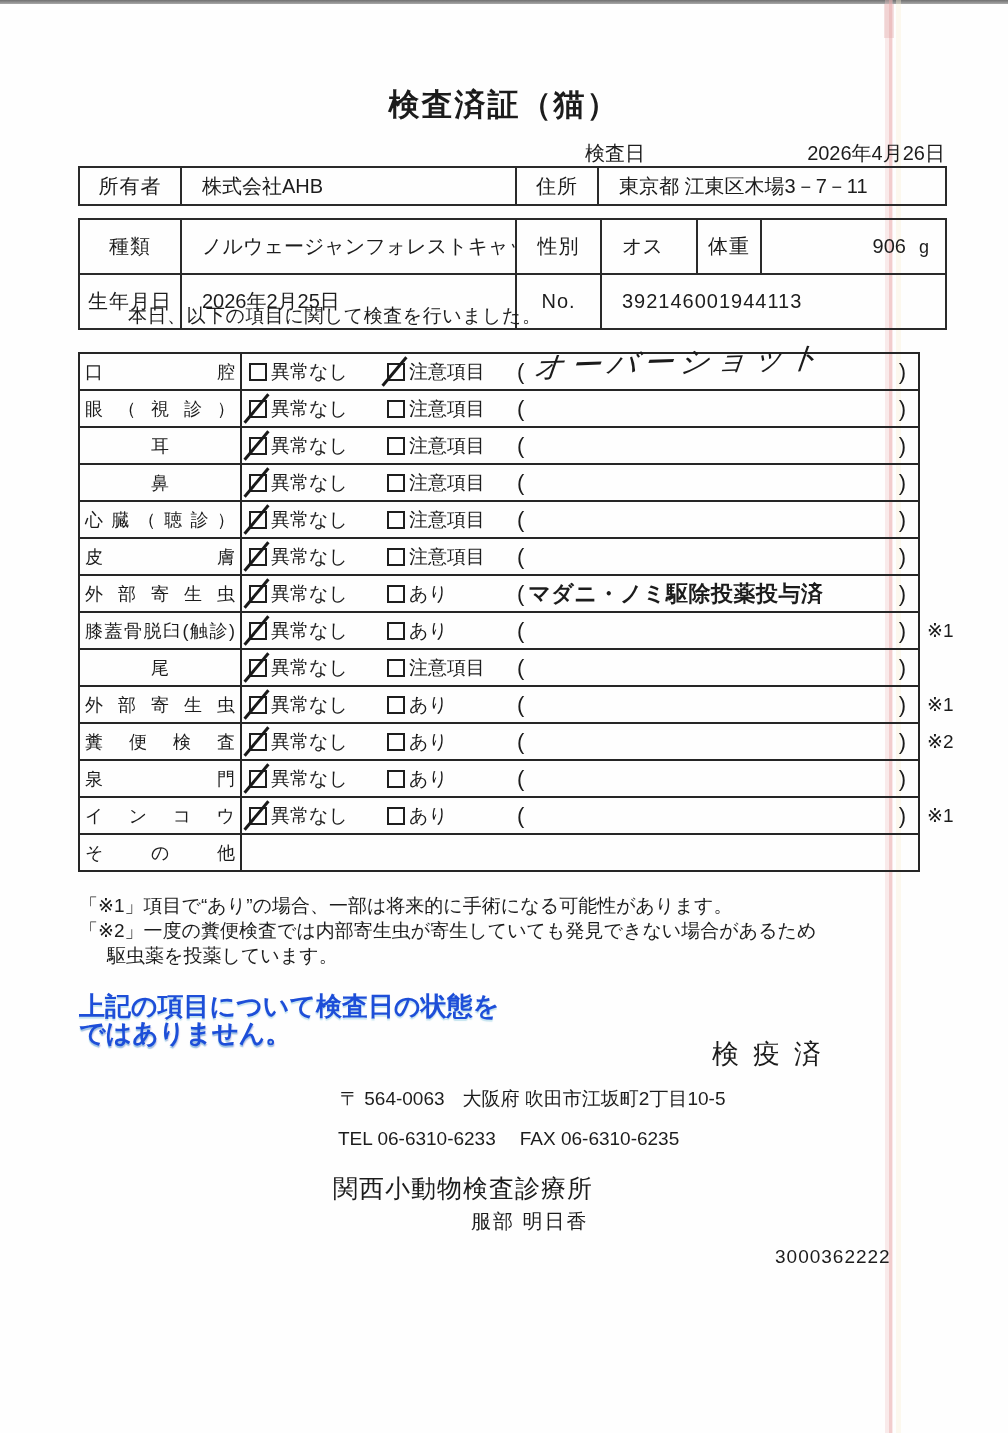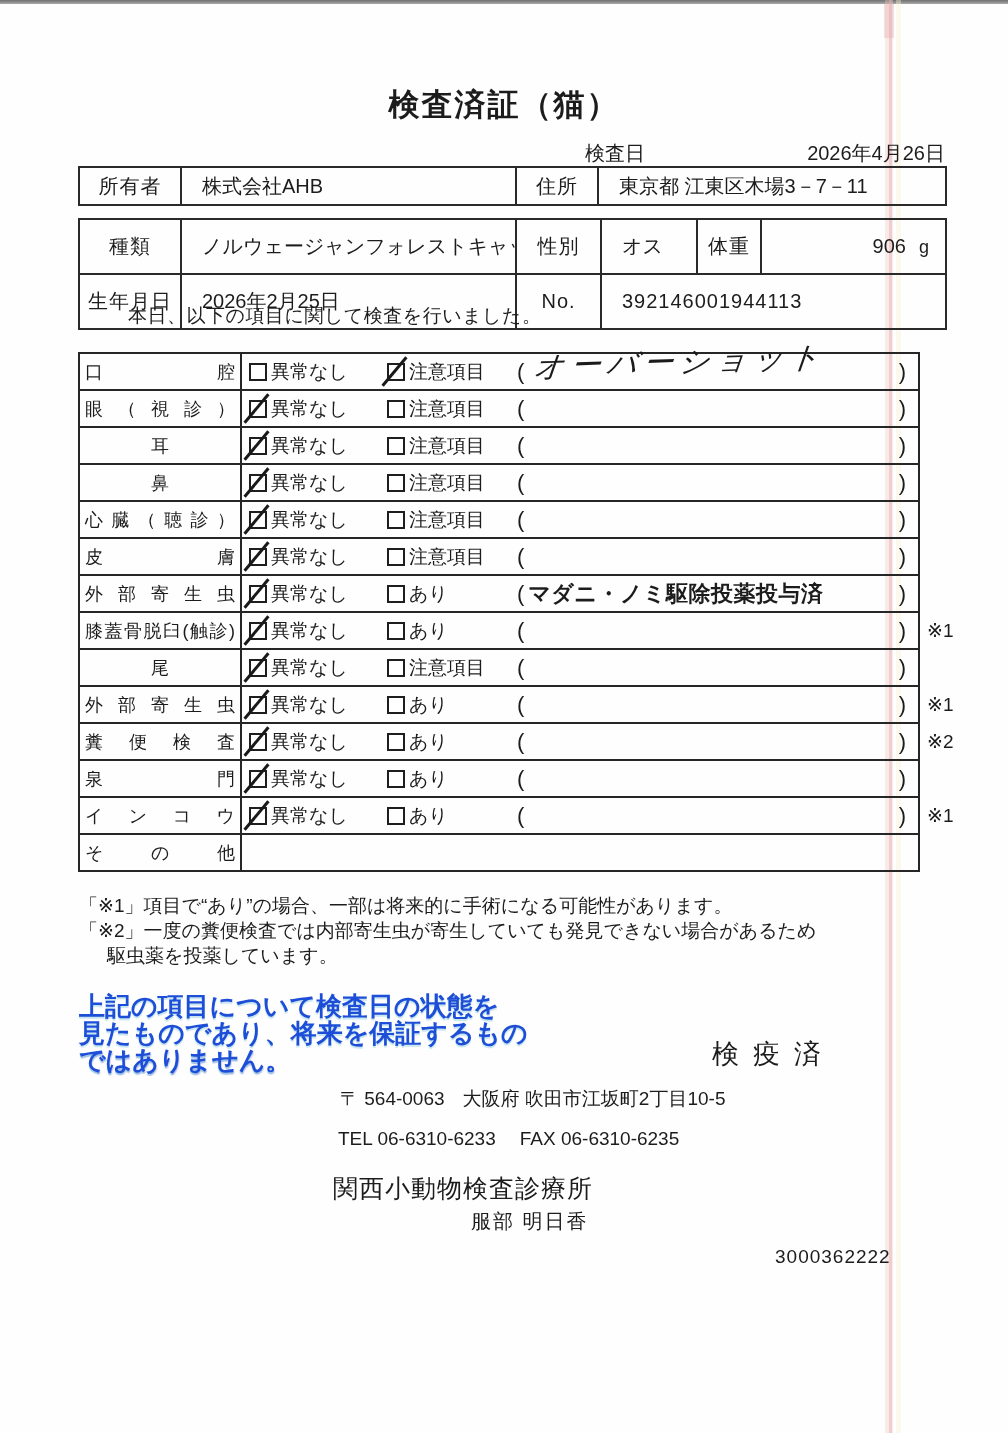--- a/index.html
+++ b/index.html
@@ -438,21 +438,20 @@
   </table>
 
   <div class="notes">
     <div>「※1」項目で“あり”の場合、一部は将来的に手術になる可能性があります。</div>
     <div>「※2」一度の糞便検査では内部寄生虫が寄生していても発見できない場合があるため</div>
     <div class="indent">駆虫薬を投薬しています。</div>
   </div>
 
   <div class="disclaimer">
     <div class="fringe">上記の項目について検査日の状態を</div>
-    <div class="fringe">見たものであり、将来を保証するもの</div>
     <div class="fringe-strong">ではありません。</div>
   </div>
 
   <div class="stamp">検疫済</div>
 
   <div class="postal-row">
     <span>〒 564-0063</span>
     <span>大阪府 吹田市江坂町2丁目10-5</span>
   </div>
 

